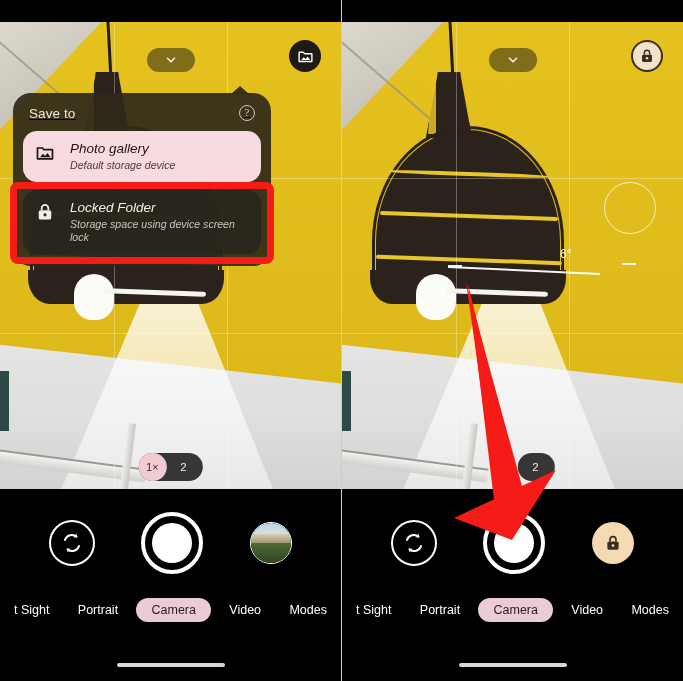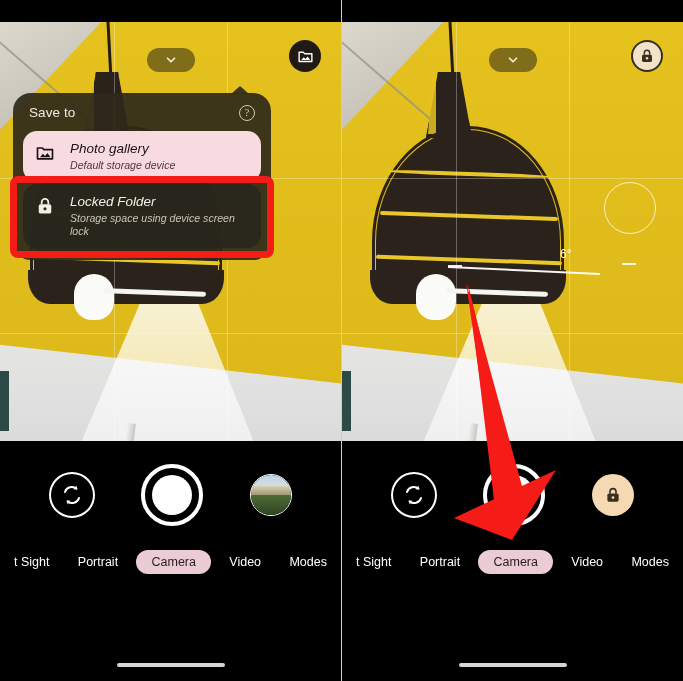--- a/index.html
+++ b/index.html
@@ -178,22 +178,23 @@
     z-index: 24;
   }
   .sheet-notch {
     position: absolute; right: 22px; top: -7px;
     width: 0; height: 0;
     border-left: 9px solid transparent;
     border-right: 9px solid transparent;
     border-bottom: 8px solid rgba(46,41,26,.92);
   }
   .sheet-head {
-    display: flex; justify-content: space-between;
+    display: flex; align-items: center; justify-content: space-between;
     padding: 3px 6px 10px 6px;
+    text-decoration: underline;
   }
   .sheet-title { color: #efeade; font-size: 13.5px; letter-spacing: .1px; }
   .help-icon {
     width: 16px; height: 16px; border-radius: 50%;
     border: 1.4px solid #cfc9bb; color: #cfc9bb;
     font-size: 11px; line-height: 13px; text-align: center;
     font-family: "Liberation Serif", serif;
   }
   .opt {
     display: flex; align-items: flex-start; gap: 13px;
@@ -203,21 +204,21 @@
   .opt.locked  { background: rgba(40,38,28,.88); }
   .opt-ico { width: 22px; flex: 0 0 22px; padding-top: 3px; }
   .opt-txt { flex: 1; font-style: italic; }
   .opt-name { font-size: 13.5px; font-weight: 500; line-height: 17px; }
   .opt-sub  { font-size: 10.6px; line-height: 13px; margin-top: 2px; }
   .opt.gallery .opt-name { color: #1d1214; }
   .opt.gallery .opt-sub  { color: #4a3a3d; }
   .opt.locked .opt-name  { color: #f2eee3; }
   .opt.locked .opt-sub   { color: #c9c4b5; }
 
-  .locked-wrap { position: relative; margin-top: 2px; }
+  .locked-wrap { position: relative; margin-top: 8px; }
   .red-box {
     position: absolute; left: -13px; top: -8px; right: -13px; bottom: -10px;
     border: 7px solid #f51b16; border-radius: 8px; pointer-events: none;
     z-index: 5;
   }
 
   
   .level {
     position: absolute; left: 106px; top: 225px; width: 190px; height: 40px;
     z-index: 20;
@@ -258,21 +259,21 @@
     background: #f3c9d2; color: #2d1f23;
     font-size: 10.5px; display: flex; align-items: center; justify-content: center;
   }
   .zoom-pill .z-opt {
     color: #efefef; font-size: 11.5px; padding: 0 16px 0 14px;
   }
   .zoom-pill.right-pill { left: 57%; }
 
   
   .bottombar {
-    position: absolute; left: 0; bottom: 0; width: 100%; height: 240px;
+    position: absolute; left: 0; bottom: 0; width: 100%; height: 192px;
     background: #000; z-index: 32;
   }
   .controls-row {
     position: absolute; left: 0; top: 16px; width: 100%; height: 76px;
     display: flex; align-items: center; justify-content: space-around;
     padding: 0 26px;
   }
   .flip-btn {
     width: 46px; height: 46px; border-radius: 50%;
     border: 2.2px solid #fff;

